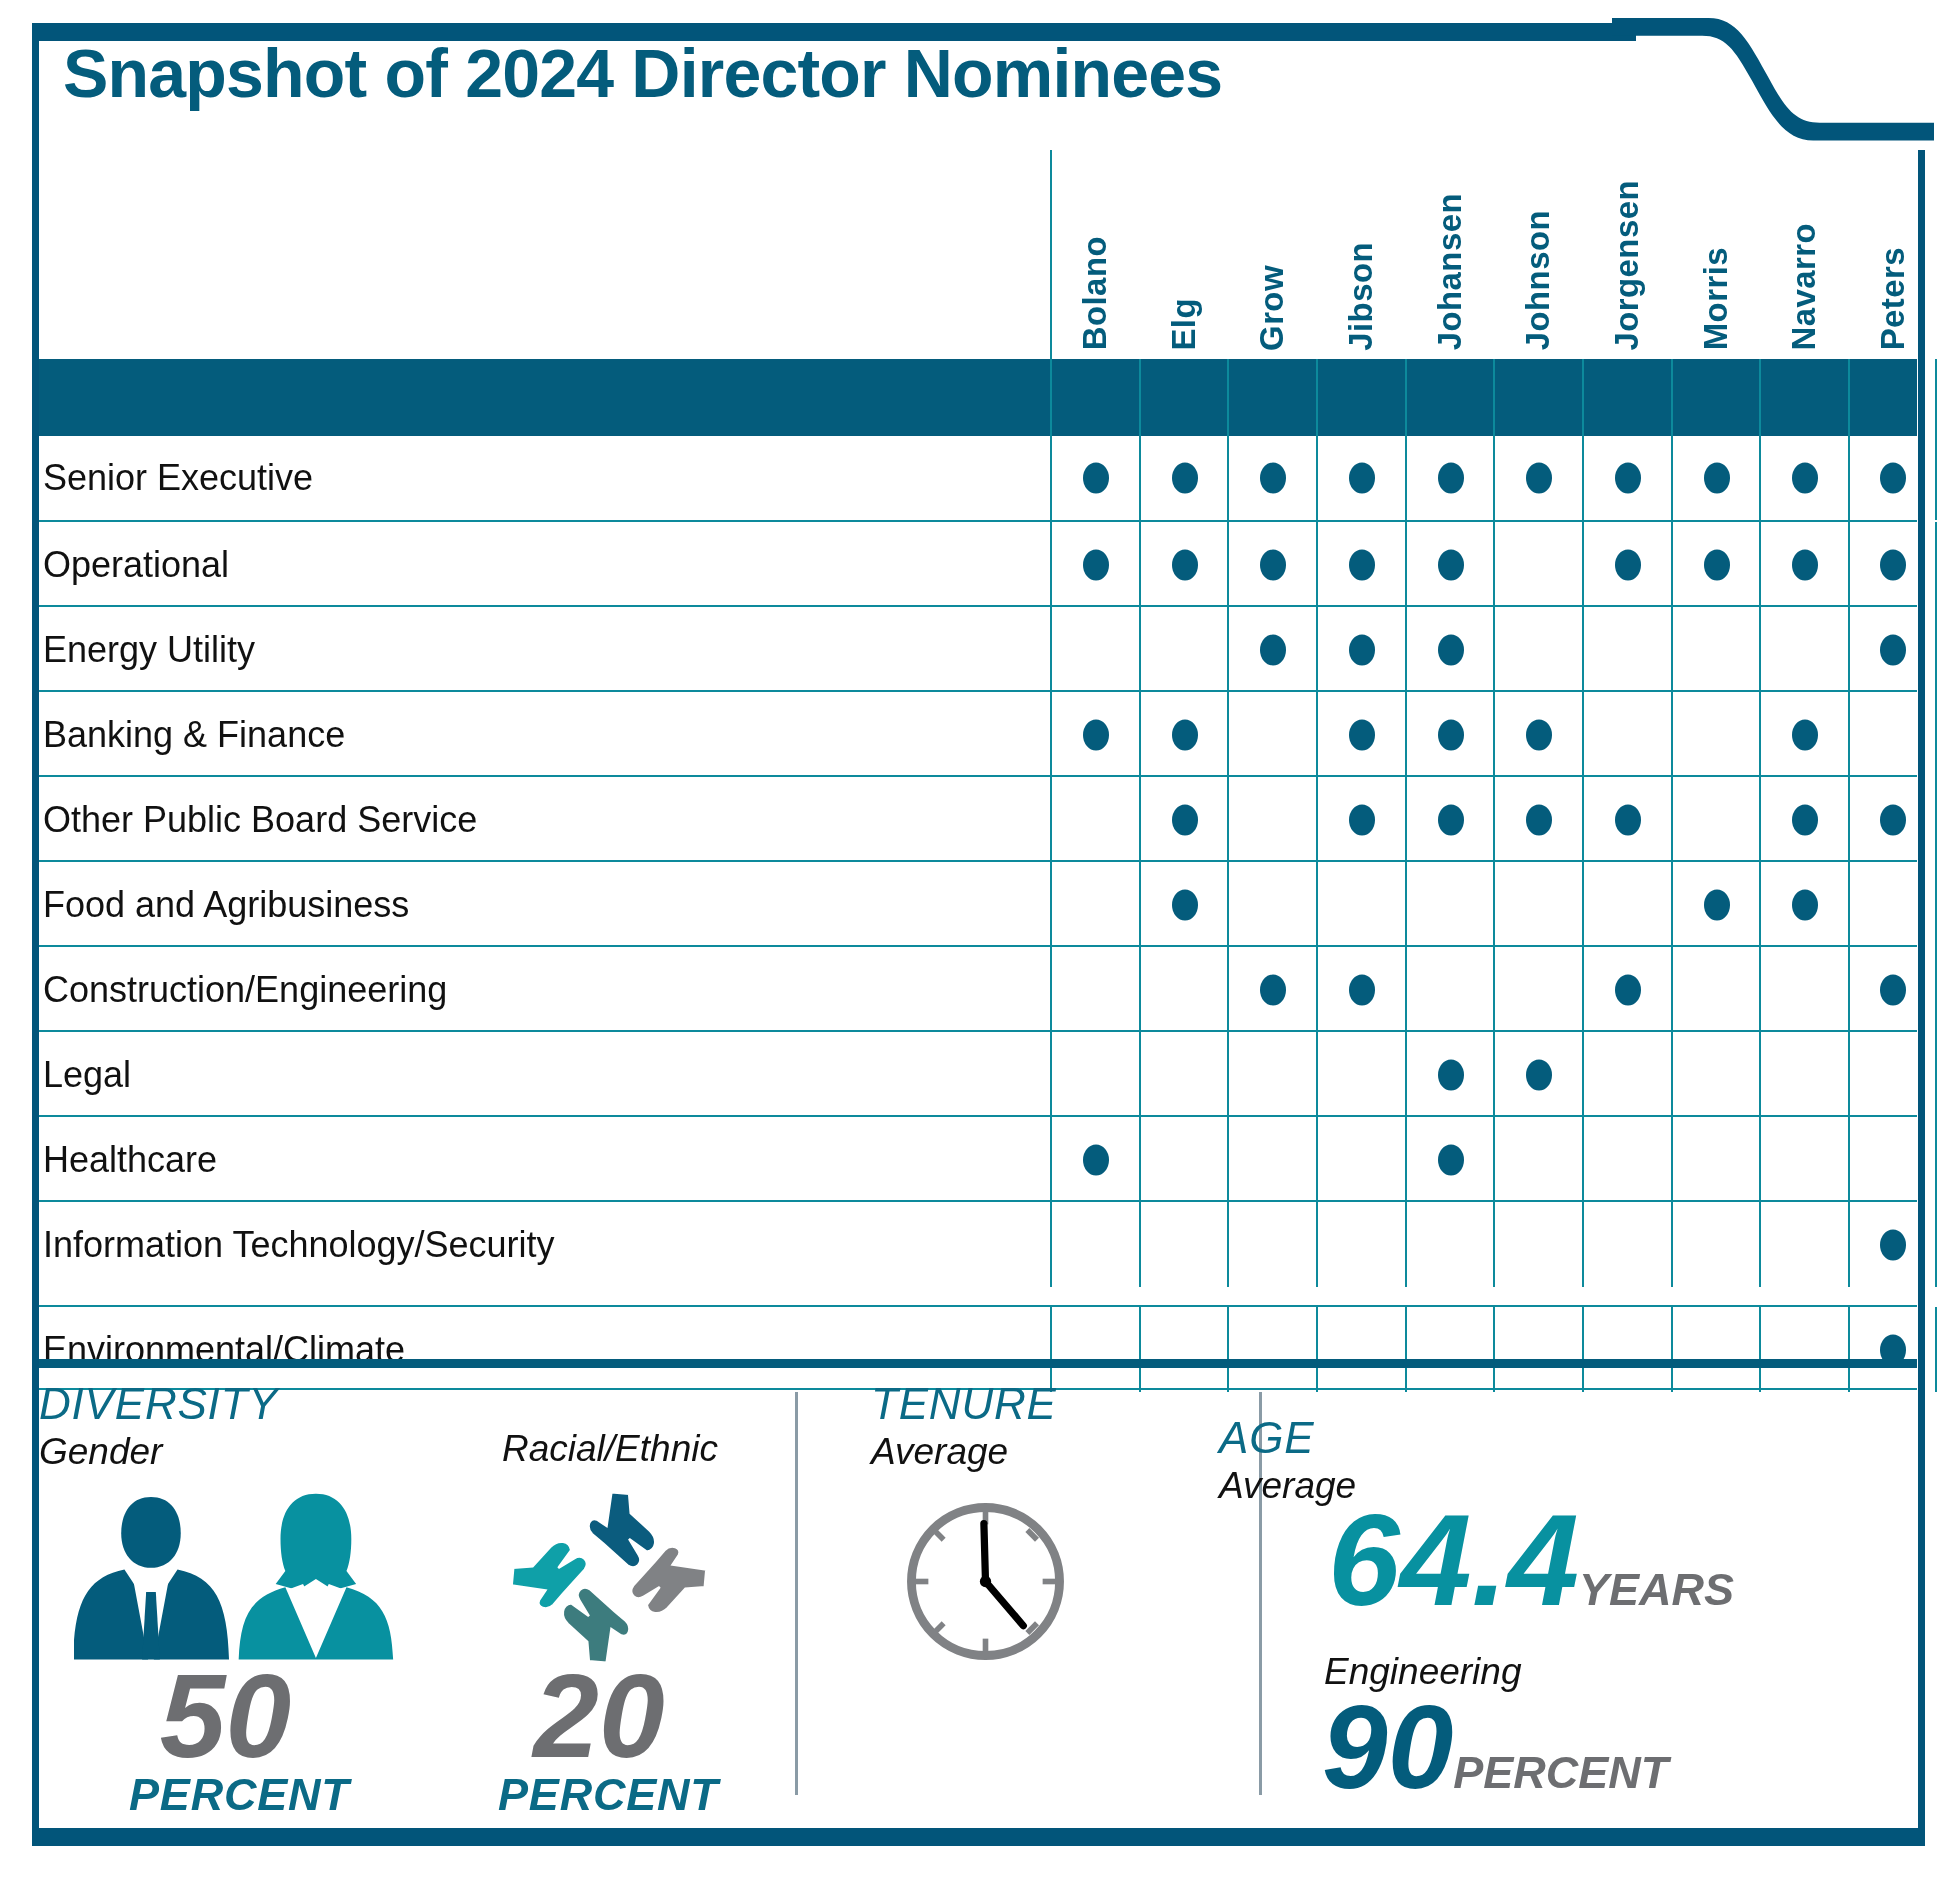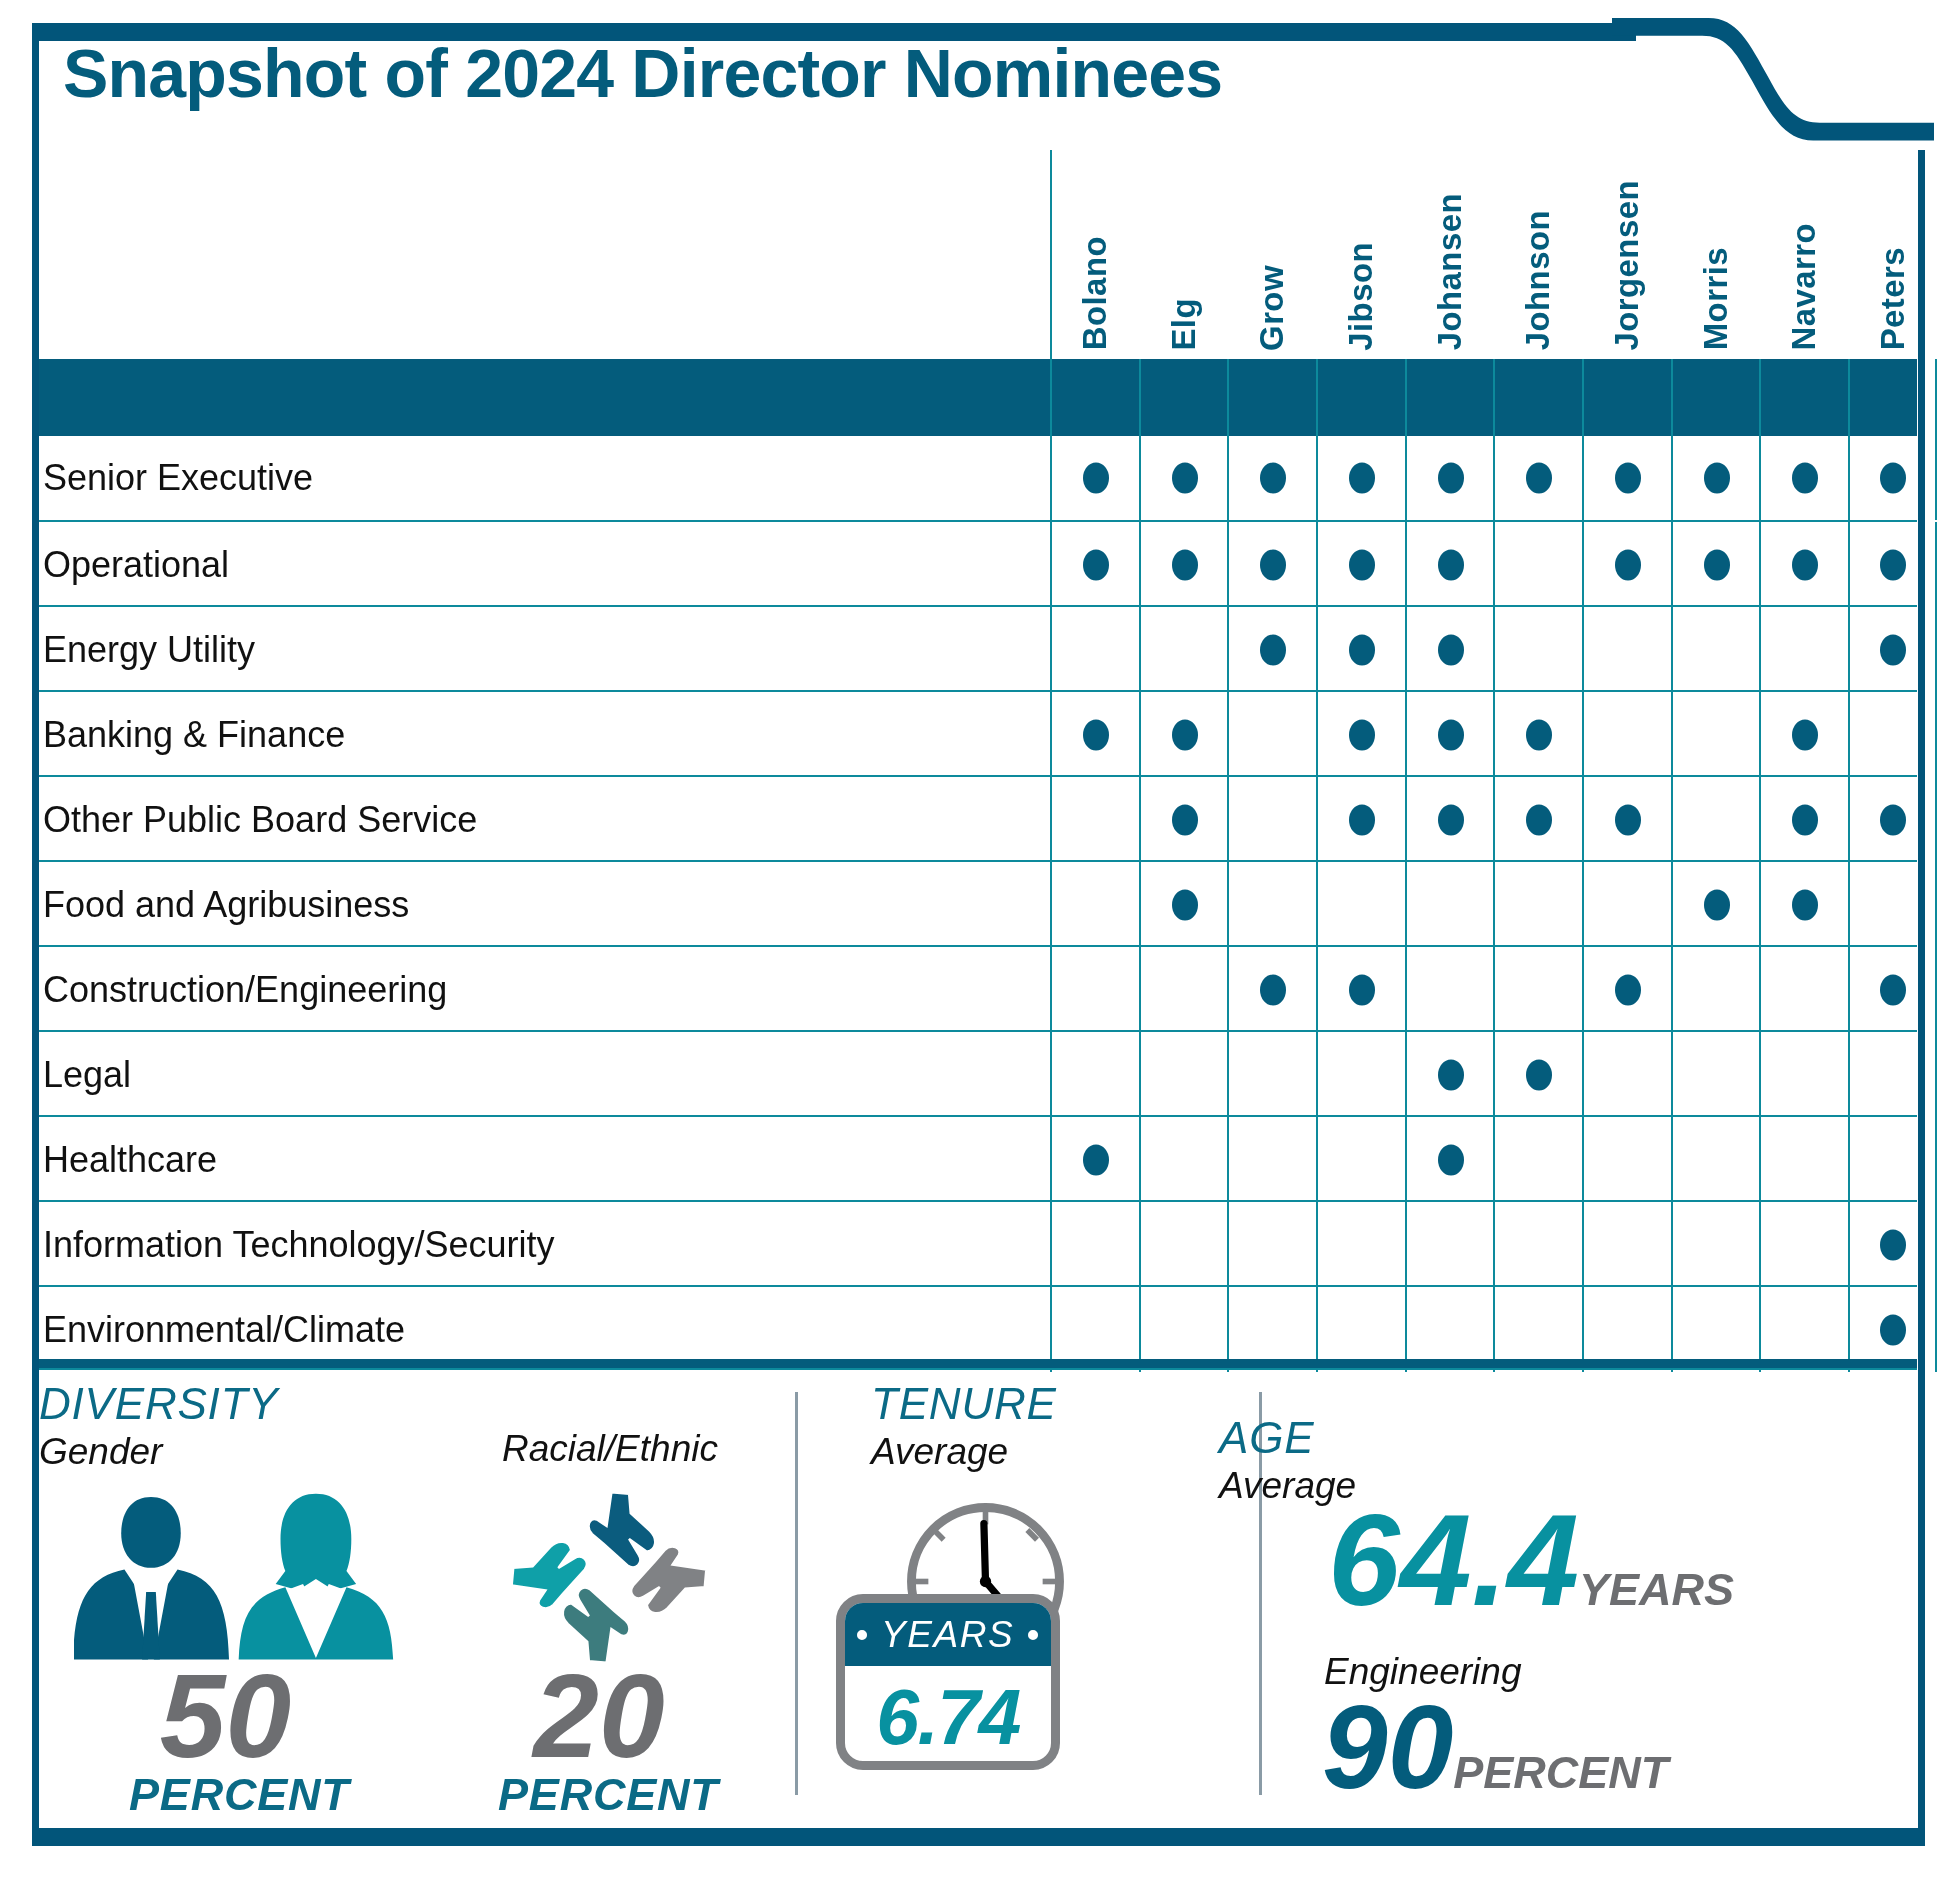--- a/index.html
+++ b/index.html
@@ -55,21 +55,21 @@
   }
   .bandrow .vcell.last{border-right:2.4px solid #0D8A9C;}
 
   .rows{position:absolute;left:0;top:285px;width:1878px;}
   .row{
     position:relative;height:85px;
     border-top:2.4px solid #0D8A9C;
     box-sizing:border-box;
   }
   .row.first{border-top:none;}
-  .row.last{border-bottom:2.4px solid #0D8A9C;}
+  .row.last{border-bottom:2.4px solid #0D8A9C;margin-top:20px;}
   .rowlabel{
     position:absolute;left:0;top:0;height:85px;
     display:flex;align-items:center;
     padding-left:4px;
     font-size:36px;color:#111111;
     font-family:"Liberation Sans", sans-serif;
     white-space:nowrap;
   }
   .cell{
     position:absolute;top:0;width:89px;height:85px;
@@ -496,24 +496,20 @@
         <line x1="41" y1="41" x2="53" y2="53"></line>
         <line x1="157" y1="41" x2="169" y2="53"></line>
         <line x1="41" y1="169" x2="53" y2="157"></line>
         <line x1="157" y1="169" x2="169" y2="157"></line>
       </g>
       <line x1="105" y1="105" x2="103" y2="33" stroke="#000" stroke-width="9" stroke-linecap="round"></line>
       <line x1="105" y1="105" x2="152" y2="160" stroke="#000" stroke-width="9" stroke-linecap="round"></line>
       <circle cx="105" cy="105" r="7" fill="#000"></circle>
     </svg>
 
-    <div class="badge">
-      <div class="badge-top">• YEARS •</div>
-      <div class="badge-num">6.74</div>
-    </div>
 
     <div class="age-block">
       <div class="sec-title">AGE</div>
       <div class="sec-sub">Average</div>
     </div>
 
     <div class="age-avg">
       <span class="bignum teal" style="font-size:129px;">64.4</span>
       <span class="unit-gray">YEARS</span>
     </div>

